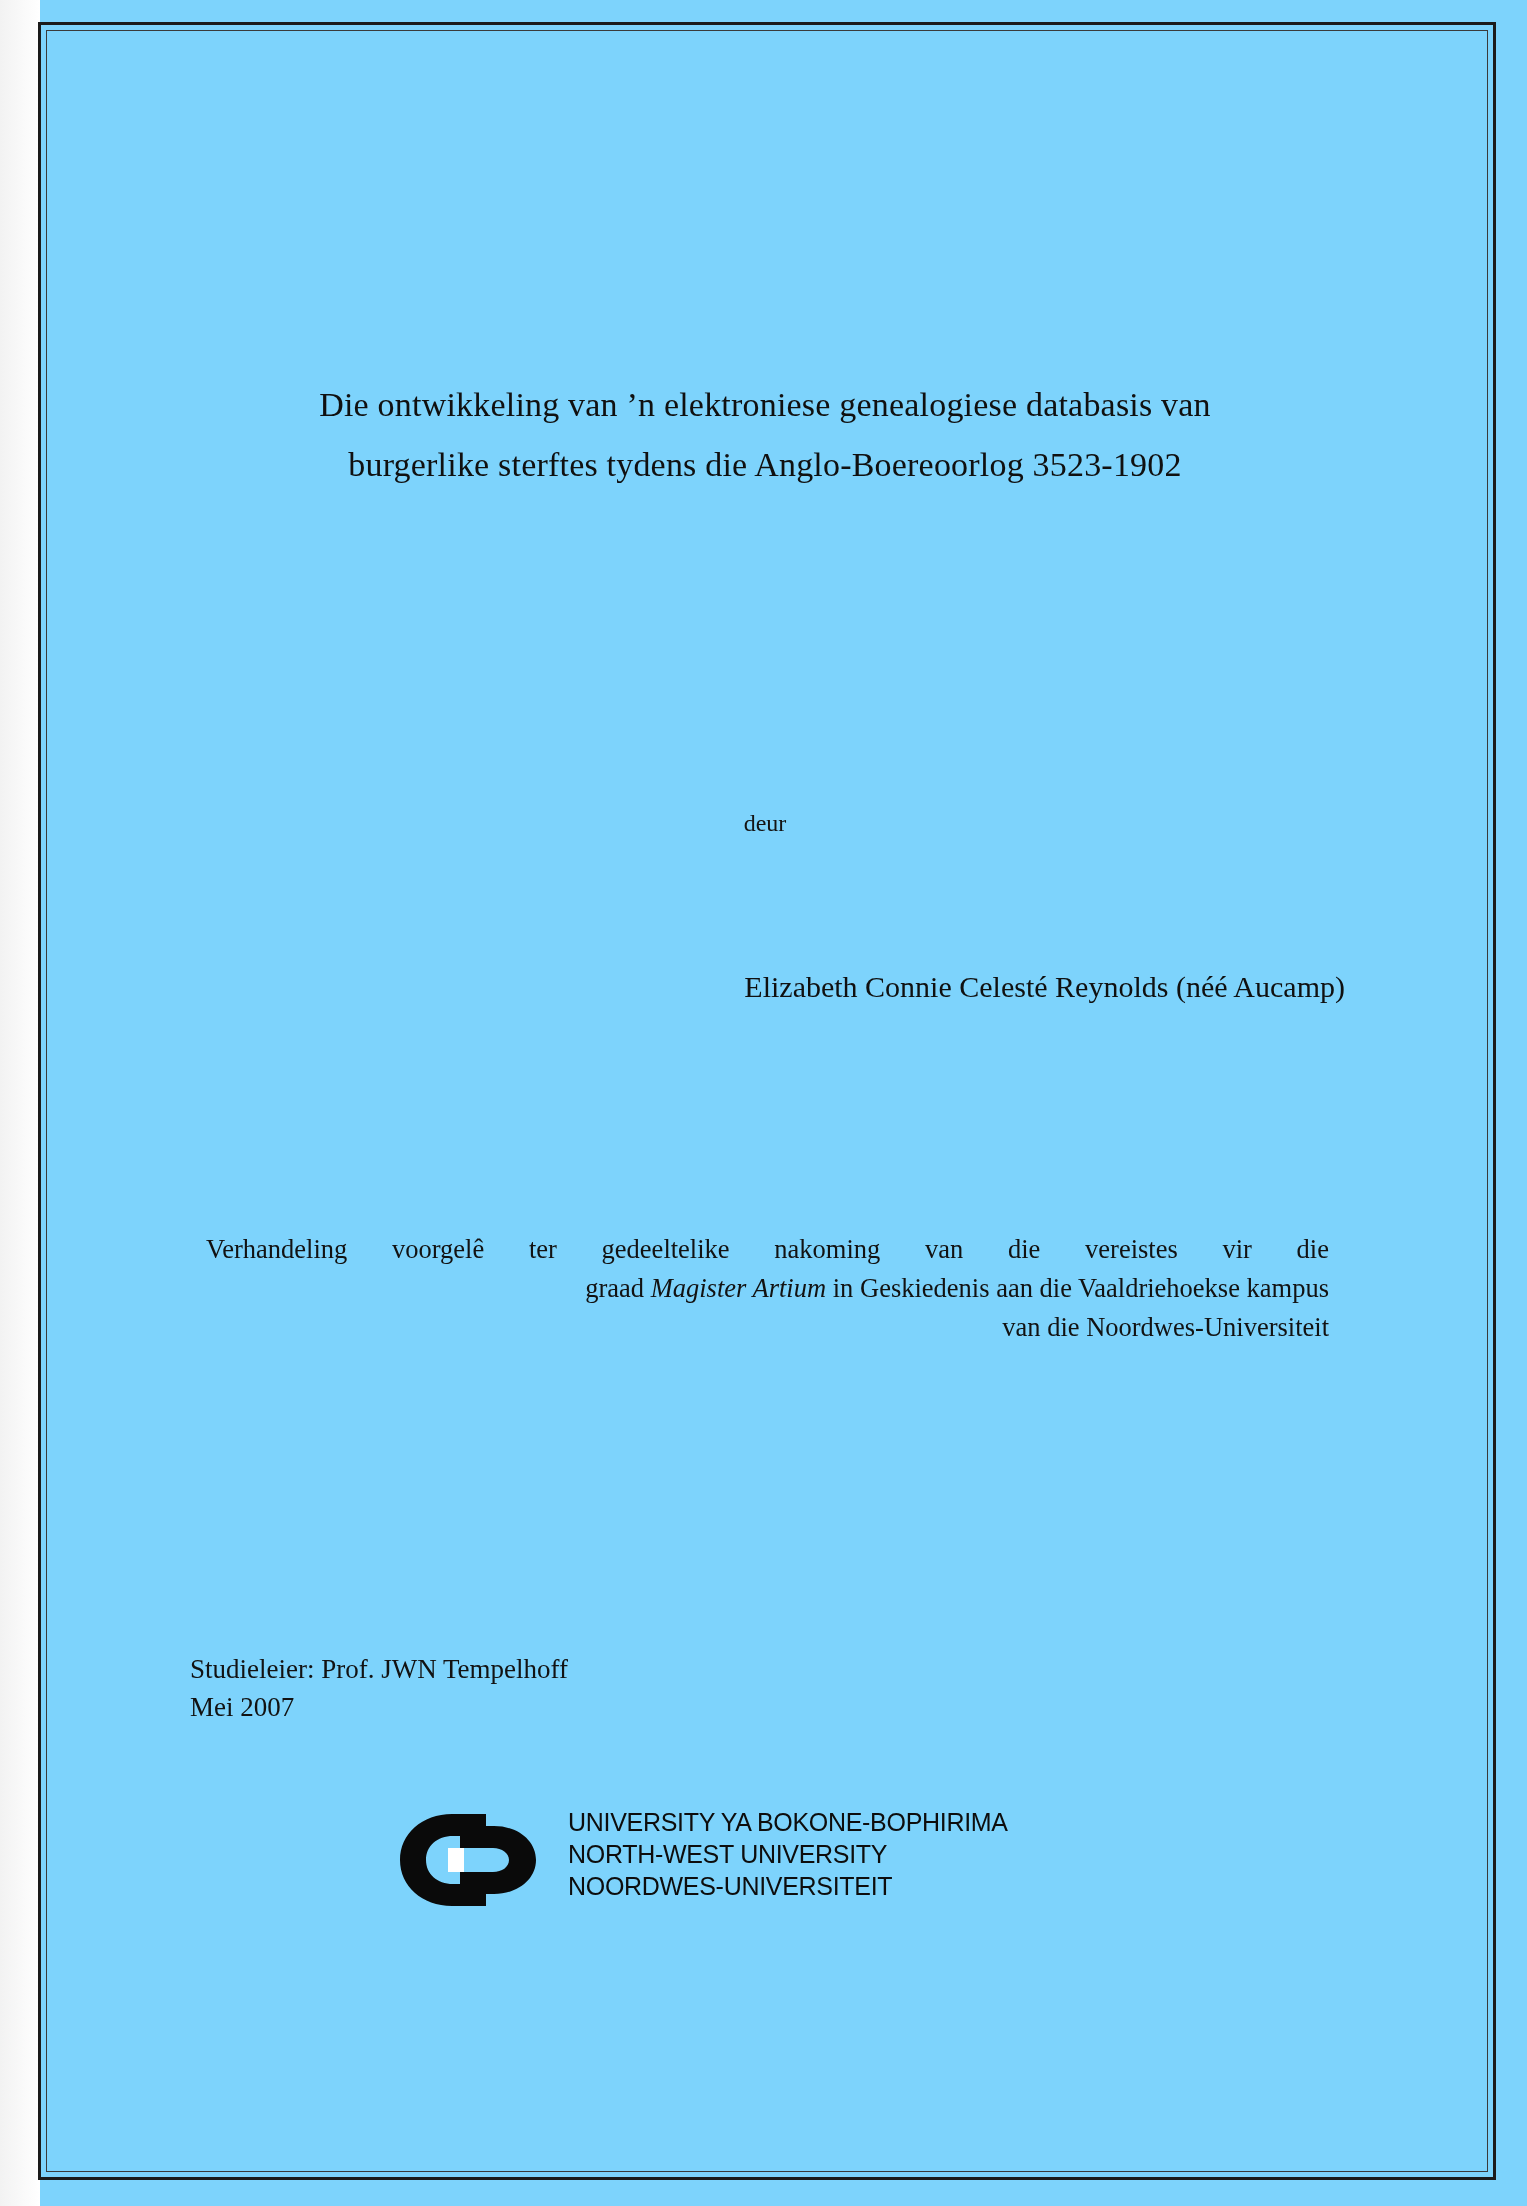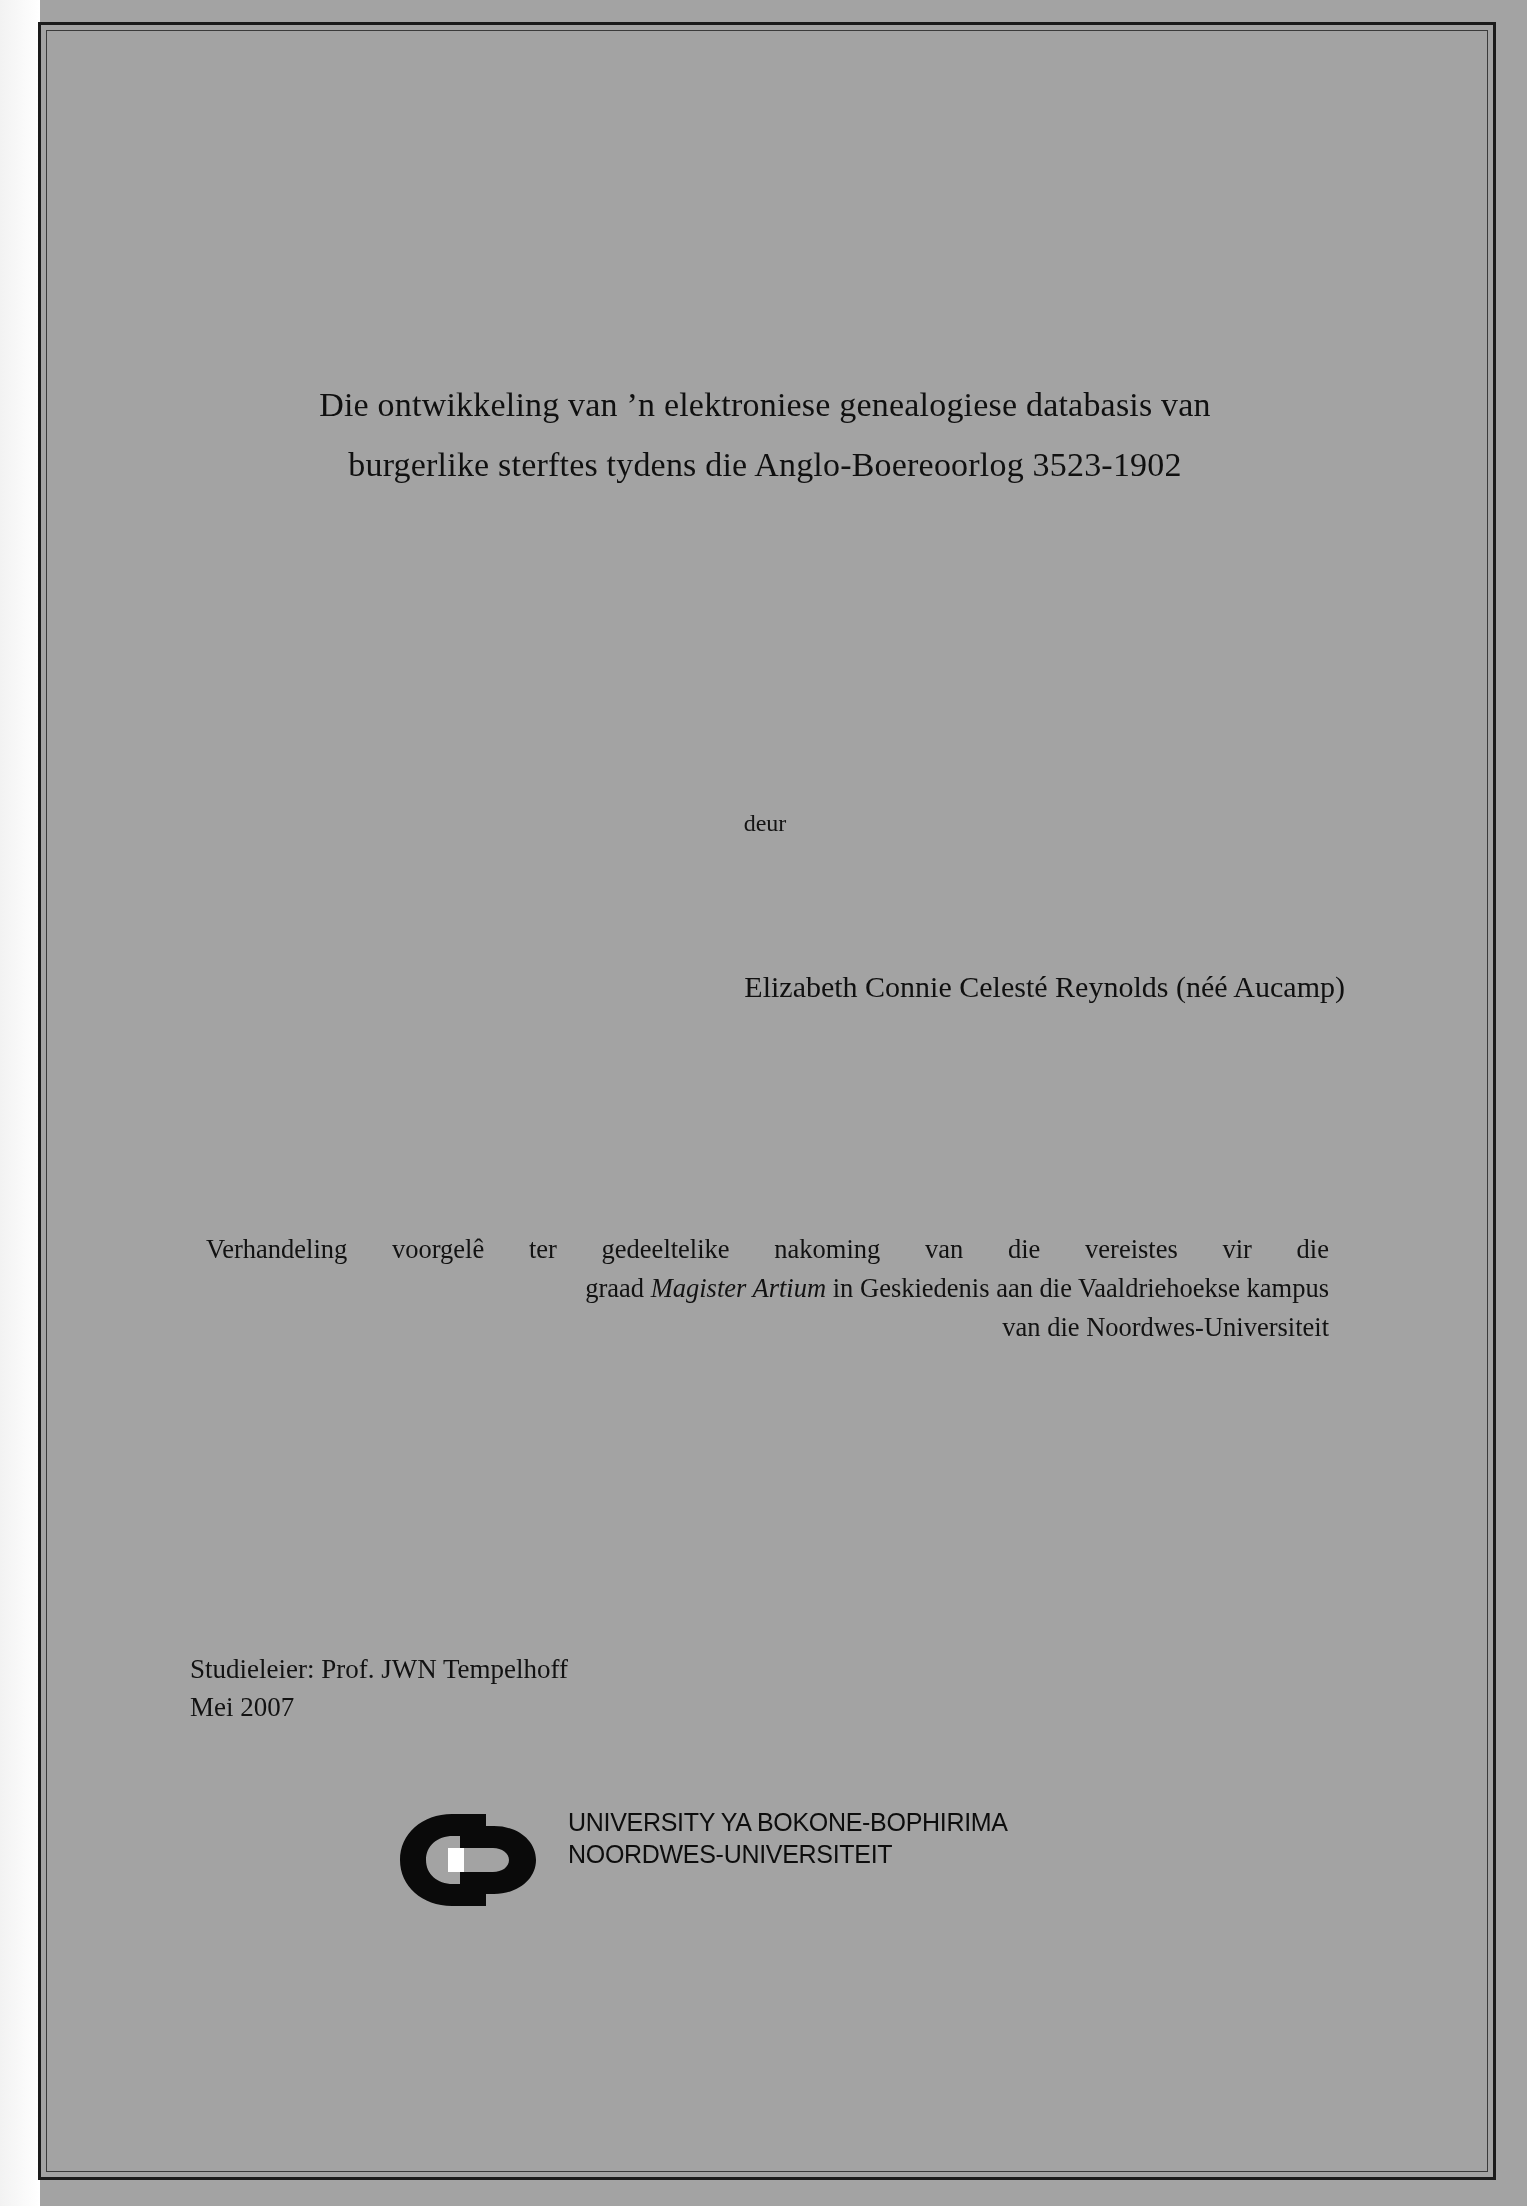--- a/index.html
+++ b/index.html
@@ -16,21 +16,21 @@
     overflow: hidden;
   }
 
   
   .page-scan {
     position: absolute;
     left: 0;
     top: 0;
     width: 1527px;
     height: 2206px;
-    background: #a3a3a3;
+    background: #7dd3fc;
   }
 
   .page-border-outer {
     position: absolute;
     left: 38px;
     top: 22px;
     width: 1458px;
     height: 2158px;
     border: 3px solid #1b1b1b;
     box-sizing: border-box;
@@ -196,18 +196,19 @@
       <div class="logo-mark">
         <svg viewBox="0 0 160 104" width="160" height="104" aria-hidden="true">
 
           <path d="M62 6 C32 6 10 26 10 52 C10 78 32 98 62 98 L96 98 L96 76 L63 76 C47 76 36 66 36 52 C36 38 47 28 63 28 L96 28 L96 6 Z" fill="#0a0a0a"></path>
           <path d="M70 18 L104 18 C128 18 146 33 146 52 C146 71 128 86 104 86 L70 86 L70 64 L103 64 C112 64 119 59 119 52 C119 45 112 40 103 40 L70 40 Z" fill="#0a0a0a"></path>
           <rect x="58" y="40" width="16" height="24" fill="#ffffff"></rect>
         </svg>
       </div>
       <div class="logo-text">
         <div>UNIVERSITY YA BOKONE-BOPHIRIMA</div>
+        <div>NORTH-WEST UNIVERSITY</div>
         <div>NOORDWES-UNIVERSITEIT</div>
       </div>
     </div>
 
   </div>
 </div>
 
 </body></html>

